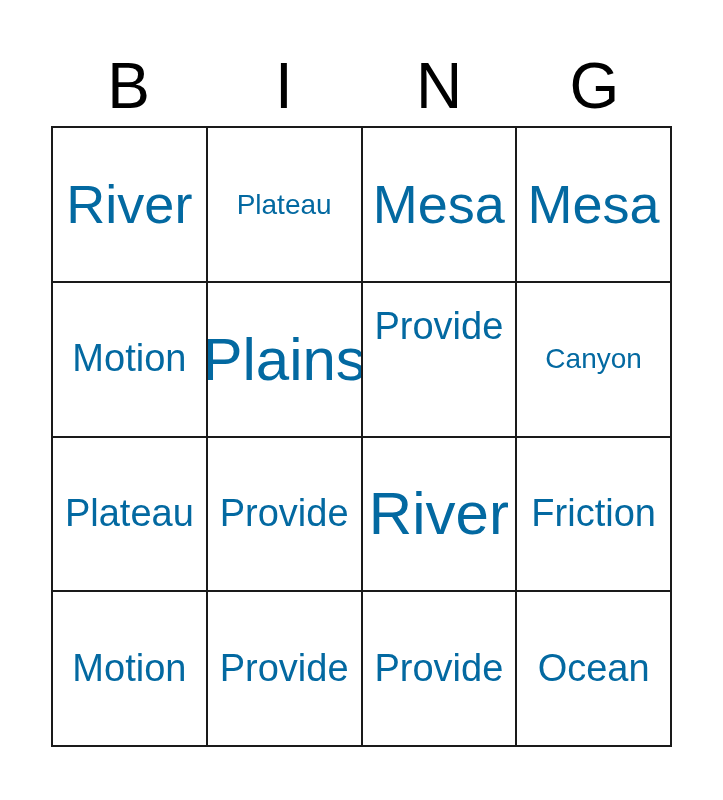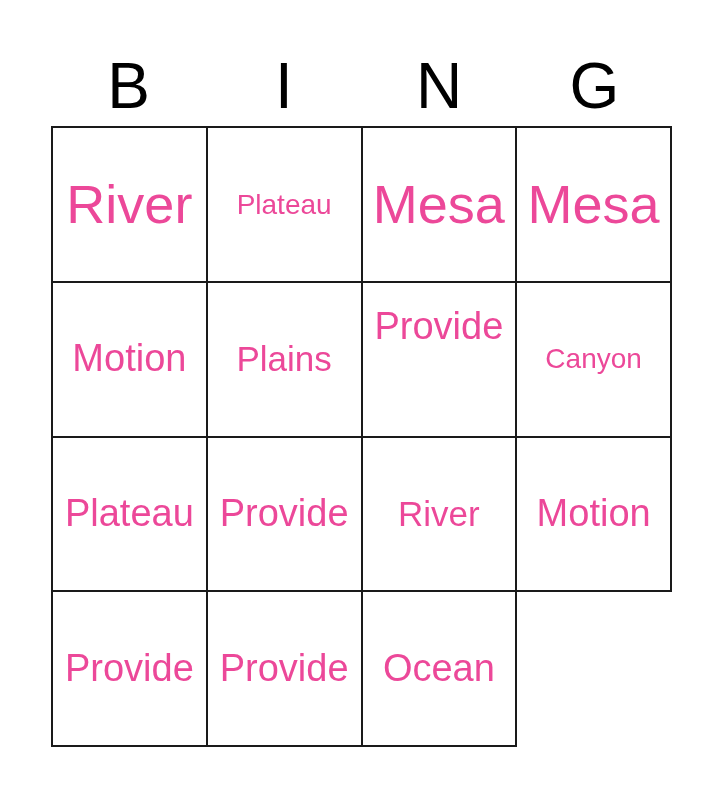--- a/index.html
+++ b/index.html
@@ -71,26 +71,26 @@
     align-items: center;
     justify-content: center;
     overflow: hidden;
     background: #ffffff;
     position: relative;
   }
   .cell-text {
     display: block;
     line-height: 1.05;
     white-space: nowrap;
-    color: #ec4899;
+    color: #0369a1;
   }
 
   
   .fs-xl   { font-size: 54px; }
-  .fs-lg   { font-size: 35px; }
+  .fs-lg   { font-size: 60px; }
   .fs-md   { font-size: 38px; }
   .fs-sm   { font-size: 28px; }
 
   
   .va-top  { align-items: flex-start; }
   .va-top .cell-text { margin-top: 24px; }
 </style>
 </head>
 <body>
 
@@ -131,20 +131,23 @@
       <div class="bingo-cell">
         <span class="cell-text fs-md">Plateau</span>
       </div>
       <div class="bingo-cell">
         <span class="cell-text fs-md">Provide</span>
       </div>
       <div class="bingo-cell">
         <span class="cell-text fs-lg">River</span>
       </div>
       <div class="bingo-cell">
+        <span class="cell-text fs-md">Friction</span>
+      </div>
+      <div class="bingo-cell">
         <span class="cell-text fs-md">Motion</span>
       </div>
       <div class="bingo-cell">
         <span class="cell-text fs-md">Provide</span>
       </div>
       <div class="bingo-cell">
         <span class="cell-text fs-md">Provide</span>
       </div>
       <div class="bingo-cell">
         <span class="cell-text fs-md">Ocean</span>

